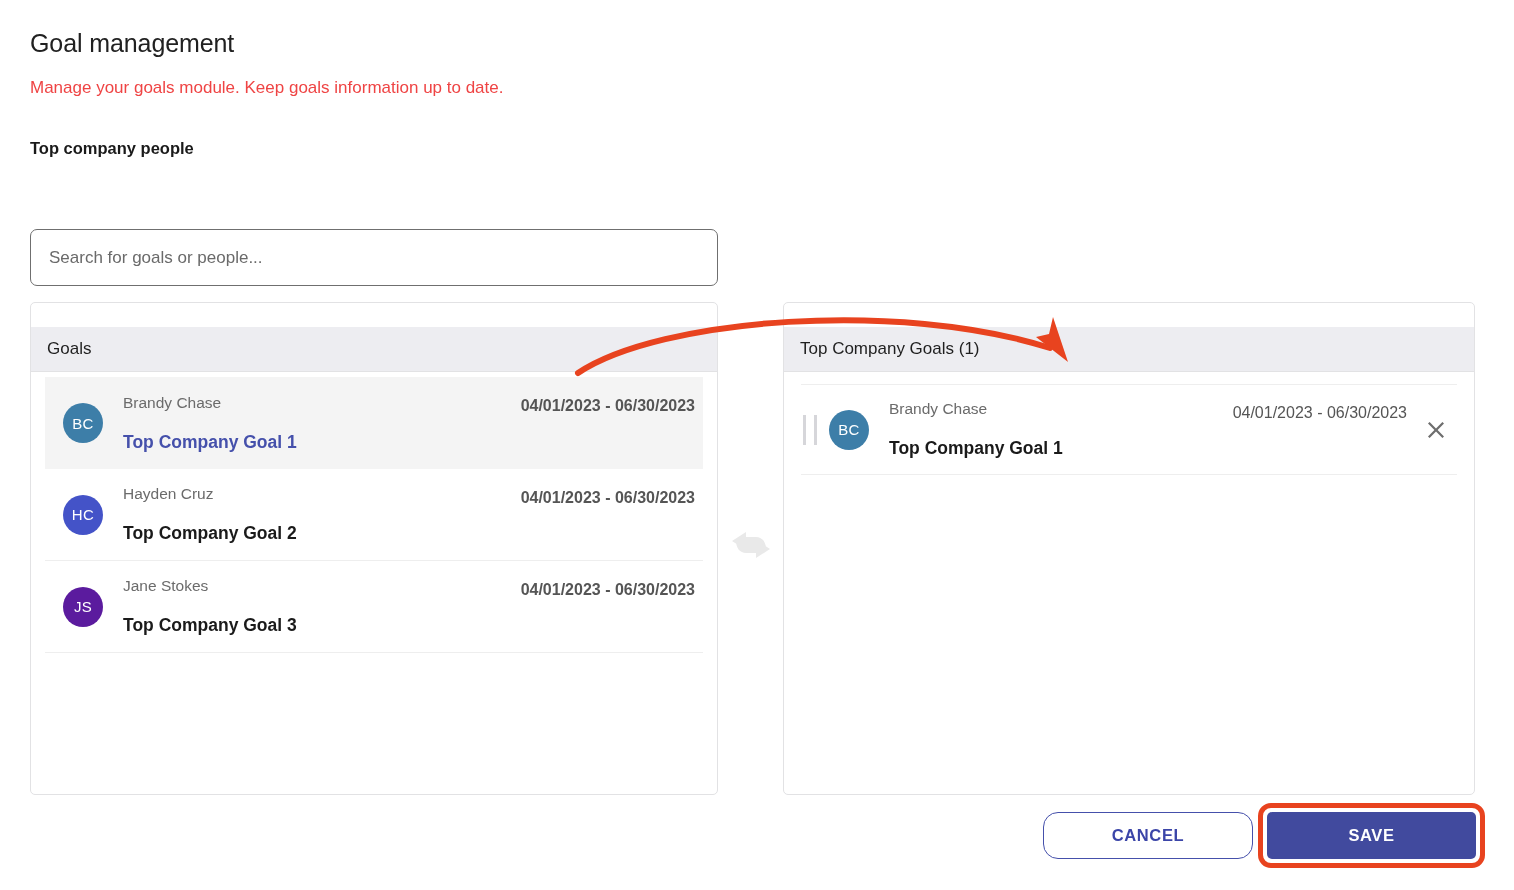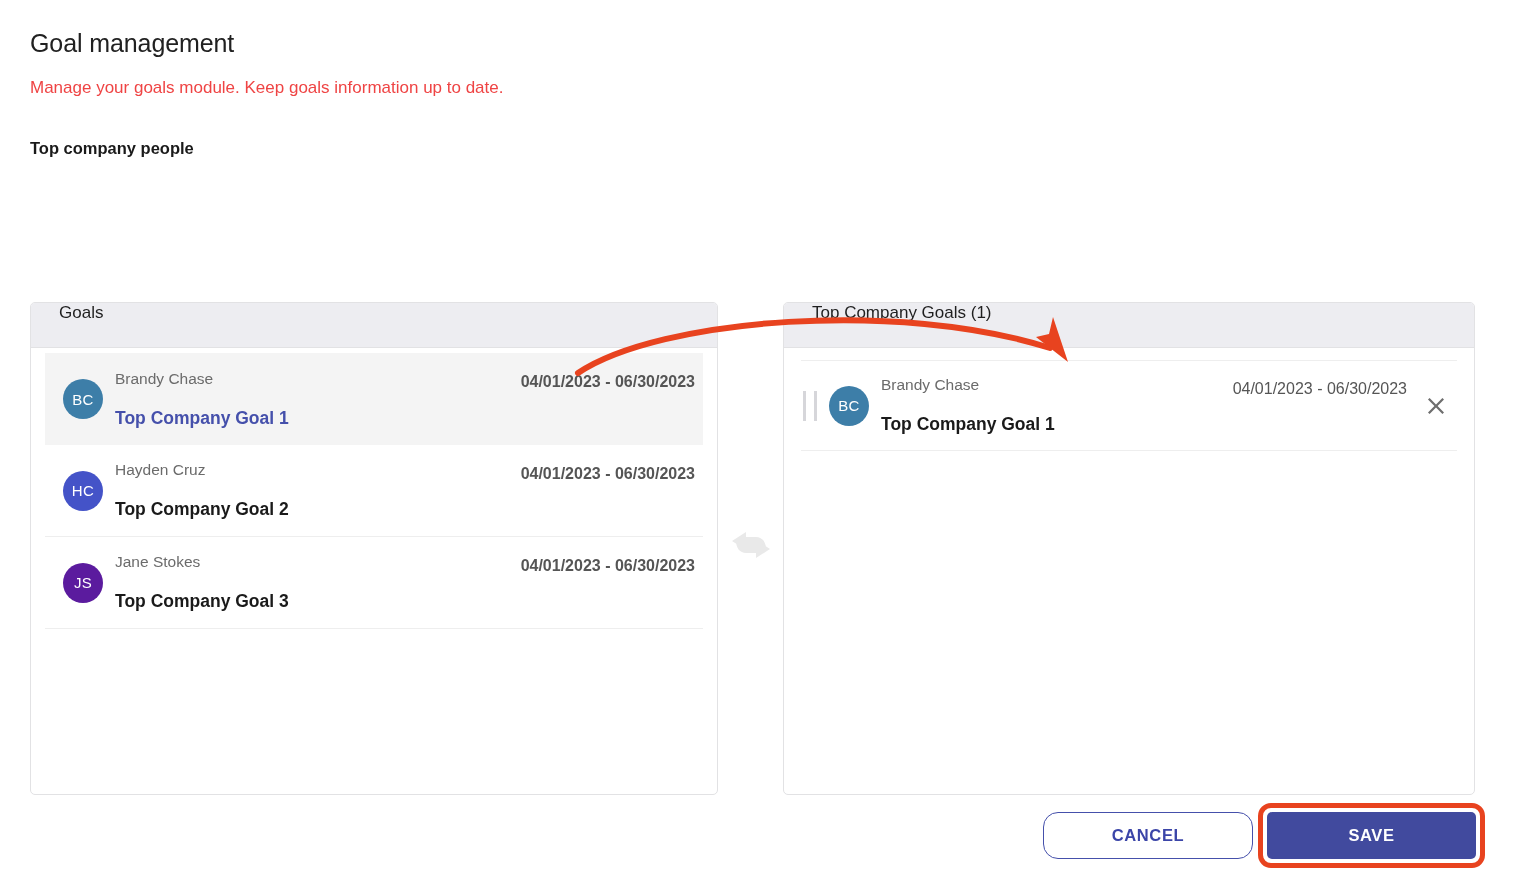--- a/index.html
+++ b/index.html
@@ -55,42 +55,42 @@
   
   .panel {
     position: absolute; top: 302px; height: 493px;
     border: 1px solid #e2e2e4; border-radius: 5px;
     background: #fff; overflow: hidden;
   }
   .panel.left  { left: 30px;  width: 688px; }
   .panel.right { left: 783px; width: 692px; }
   .panel-head {
     height: 45px; background: #ededf1; border-bottom: 1px solid #e2e2e4;
-    display: flex; padding-left: 28px;
+    display: flex; align-items: center; padding-left: 16px; margin-top: 24px;
   }
   .panel-head-title { font-size: 17px; color: #1f1f1f; font-weight: 400; }
 
   .panel-body { position: relative; height: 447px; }
 
   
   .goal-row {
     position: relative; display: flex; align-items: center;
     height: 92px; margin: 0 14px; padding-left: 18px; padding-right: 8px;
     border-bottom: 1px solid #eeeeee; cursor: pointer;
   }
   .goal-row.selected { background: #f4f4f4; border-bottom: none; margin: 0 14px; }
   .goal-row.first { margin-top: 5px; }
 
   .avatar {
     width: 40px; height: 40px; border-radius: 50%;
     color: #fff; font-size: 15px; font-weight: 400;
     display: flex; align-items: center; justify-content: center;
     flex: 0 0 auto; letter-spacing: 0.3px;
   }
-  .goal-text { margin-left: 12px; display: flex; flex-direction: column; justify-content: center; gap: 12px; }
+  .goal-text { margin-left: 20px; display: flex; flex-direction: column; justify-content: center; gap: 12px; }
   .goal-owner { font-size: 15.5px; color: #6b6b6b; line-height: 22px; }
   .goal-name  { font-size: 17.5px; color: #1a1a1a; font-weight: bold; line-height: 26px; margin-top: 3px; }
   .goal-name.link { color: #4550ab; }
   .goal-dates {
     margin-left: auto; font-size: 16px; color: #555555; font-weight: bold;
     align-self: flex-start; margin-top: 20px; white-space: nowrap;
   }
 
   
   .sel-row {
@@ -148,20 +148,21 @@
 </head>
 <body>
 
 <div class="page">
 
   <div class="page-title">Goal management</div>
   <div class="page-subtitle">Manage your goals module. Keep goals information up to date.</div>
   <div class="section-label">Top company people</div>
 
 
+  <input class="search-box" type="text" placeholder="Search for goals or people..." style="">
 
   <div class="panel left">
     <div class="panel-head">
       <span class="panel-head-title">Goals</span>
     </div>
     <div class="panel-body">
 
       <div class="goal-row selected first">
         <div class="avatar" style="background:#3d7ea8">BC</div>
         <div class="goal-text">

